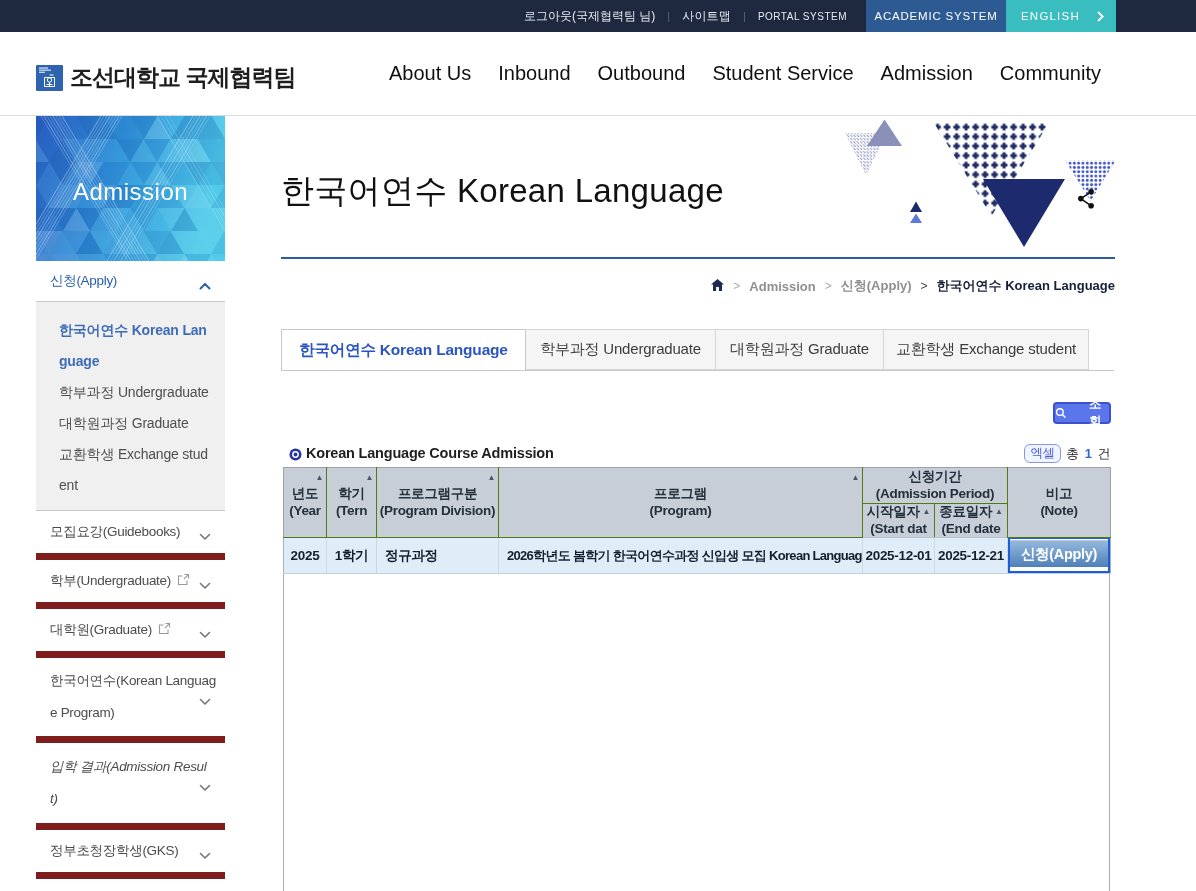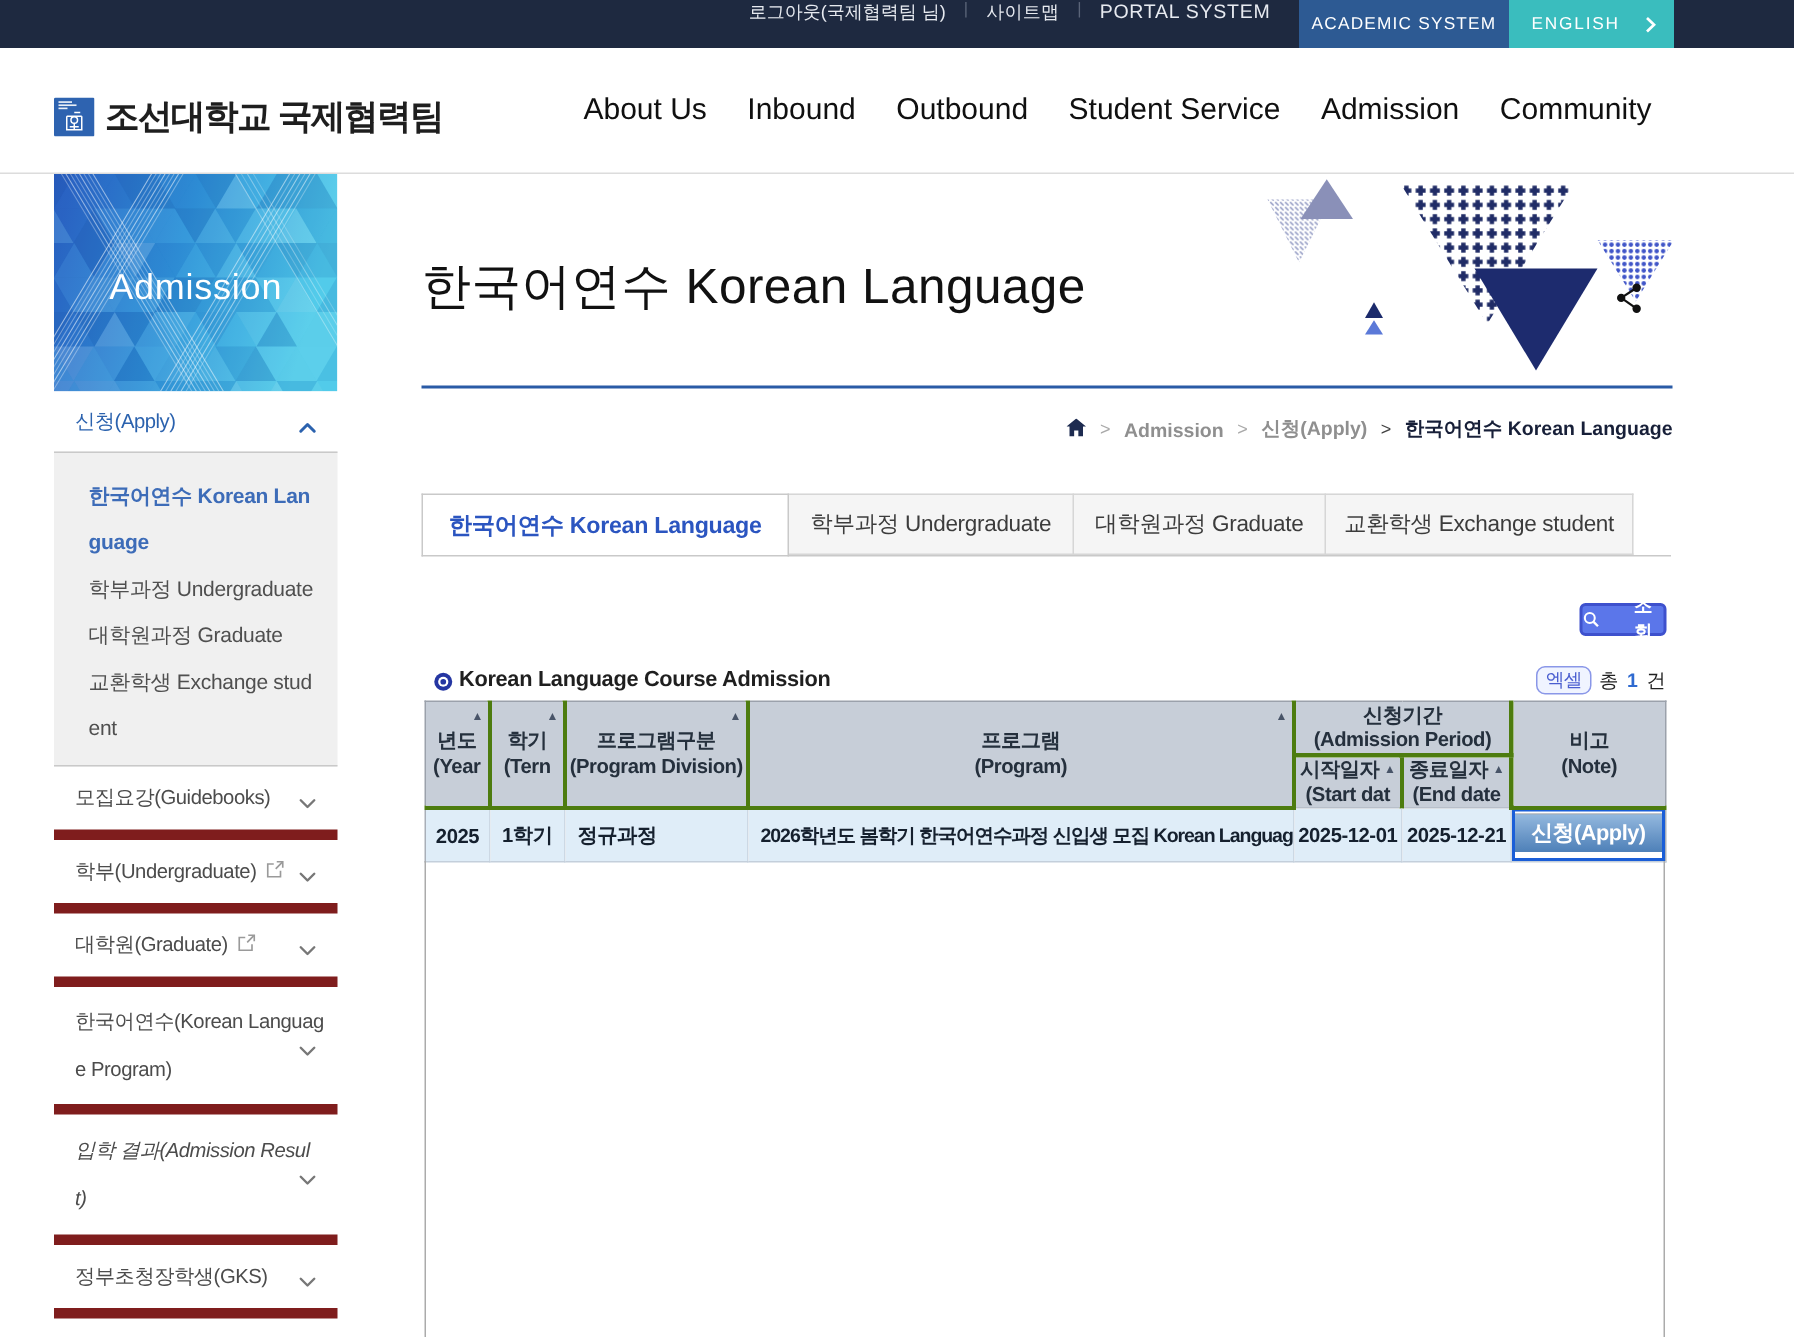--- a/index.html
+++ b/index.html
@@ -2,24 +2,24 @@
 <html><head>
 <meta charset="utf-8">
 <style>
   * { margin:0; padding:0; box-sizing:border-box; }
   html,body { width:1196px; height:891px; background:#fff; overflow:hidden;
     font-family:"Liberation Sans", sans-serif; }
 
   
   #topbar { position:absolute; left:0; top:0; width:1196px; height:32px;
     background:#1e2940; display:flex; align-items:stretch; justify-content:flex-end; }
-  #topbar .txt-group { display:flex; }
+  #topbar .txt-group { display:flex; align-items:center; }
   .topbar-link { color:#e7eaf0; font-size:12px; letter-spacing:.2px; cursor:pointer; }
   .topbar-sep { color:#5a6478; font-size:11px; margin:0 12px; }
-  #portal-link { letter-spacing:0.5px; font-size:13px; }
+  #portal-link { letter-spacing:0.5px; font-size:10px; }
   #logout-link { letter-spacing:0px; }
   #academic-btn { width:140px; background:#2d5a93; color:#fff; font-size:11.5px;
     letter-spacing:.8px; display:flex; align-items:center; justify-content:center;
     margin-left:19px; cursor:pointer; }
   #english-btn { width:110px; background:#3abdbe; color:#fff; font-size:11.5px;
     letter-spacing:1.2px; display:flex; align-items:center; justify-content:space-between;
     padding:0 12px 0 15px; cursor:pointer; }
   #topbar-endspace { width:80px; }
 
   
@@ -93,21 +93,21 @@
     background:#f0f4ff; border:1px solid #8a97e8; border-radius:6px; color:#4a5ed0;
     font-size:12.5px; display:flex; align-items:center; justify-content:center;
     cursor:pointer; letter-spacing:-0.5px; }
   #total-label { position:absolute; right:4px; top:1px; font-size:13px; color:#222; letter-spacing:-0.5px; }
   #total-label b { color:#2f6ad0; font-weight:700; margin:0 3px; }
 
   
   #grid { position:absolute; left:2px; top:351px; width:827px; border-collapse:collapse; table-layout:fixed; border-top:1px solid #9ba1ab; }
   #grid th, #grid td { overflow:hidden; white-space:nowrap; }
   #grid thead th { background:#c7ced8; color:#25303d; font-size:13.5px; font-weight:700;
-    line-height:16.5px; border:3px solid #4d7c0f; position:relative; letter-spacing:-0.3px; }
+    line-height:16.5px; border:1px solid #4d7c0f; position:relative; letter-spacing:-0.3px; }
   #grid thead tr:first-child th { border-top:1px solid #9ba1ab; height:36px; }
   #grid thead tr.subhead th { height:34px; }
   #grid thead th:first-child { border-left:1px solid #9ba1ab; }
   #grid thead th:last-child { border-right:1px solid #9ba1ab; }
   #grid thead tr.subhead th { border-bottom:1px solid #b7bfca; }
   th.sortable .arrow { position:absolute; top:2px; right:3px; font-size:8px; color:#485468; }
   th .arrow-inline { font-size:8px; color:#485468; margin-left:3px; vertical-align:2px; }
   #grid tbody td { background:#dfedf8; height:36px; color:#15202e; font-size:13.5px; font-weight:700;
     border:1px solid #ccd8e4; border-bottom:1px solid #c4cfdb; text-align:center; letter-spacing:-0.3px; }
   #grid tbody td:first-child { border-left:1px solid #a9afb8; }

